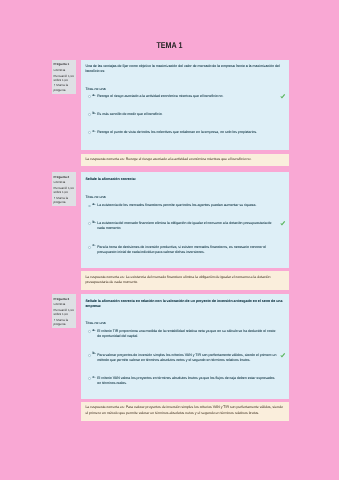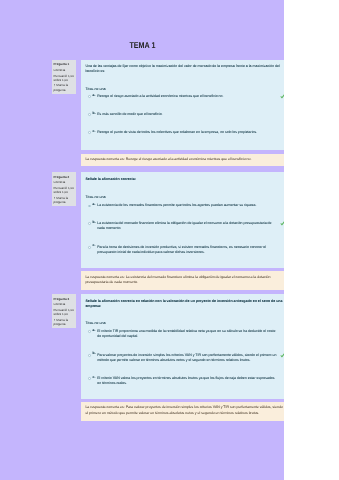--- a/index.html
+++ b/index.html
@@ -3,21 +3,21 @@
 <meta charset="utf-8">
 <title>TEMA 1</title>
 <style>
   html,body{margin:0;padding:0;}
   body{
     width:339px;height:480px;overflow:hidden;
     background:#ffffff;
     font-family:"Liberation Sans",sans-serif;
     text-rendering:geometricPrecision;
   }
-  .page{position:relative;width:284px;height:480px;background:#c4b5fd;overflow:hidden;}
+  .page{position:relative;width:339px;height:480px;background:#f9a8d4;overflow:hidden;}
 
   .page-title{
     position:absolute;left:0;right:0;top:40.9px;
     text-align:center;font-weight:bold;font-size:8.5px;color:#242424;line-height:9px;
   }
 
   .tscale{display:inline-block;transform:scaleX(0.845);transform-origin:50% 50%;}
   .q{position:absolute;left:51.5px;width:237px;}
 
   .info{

